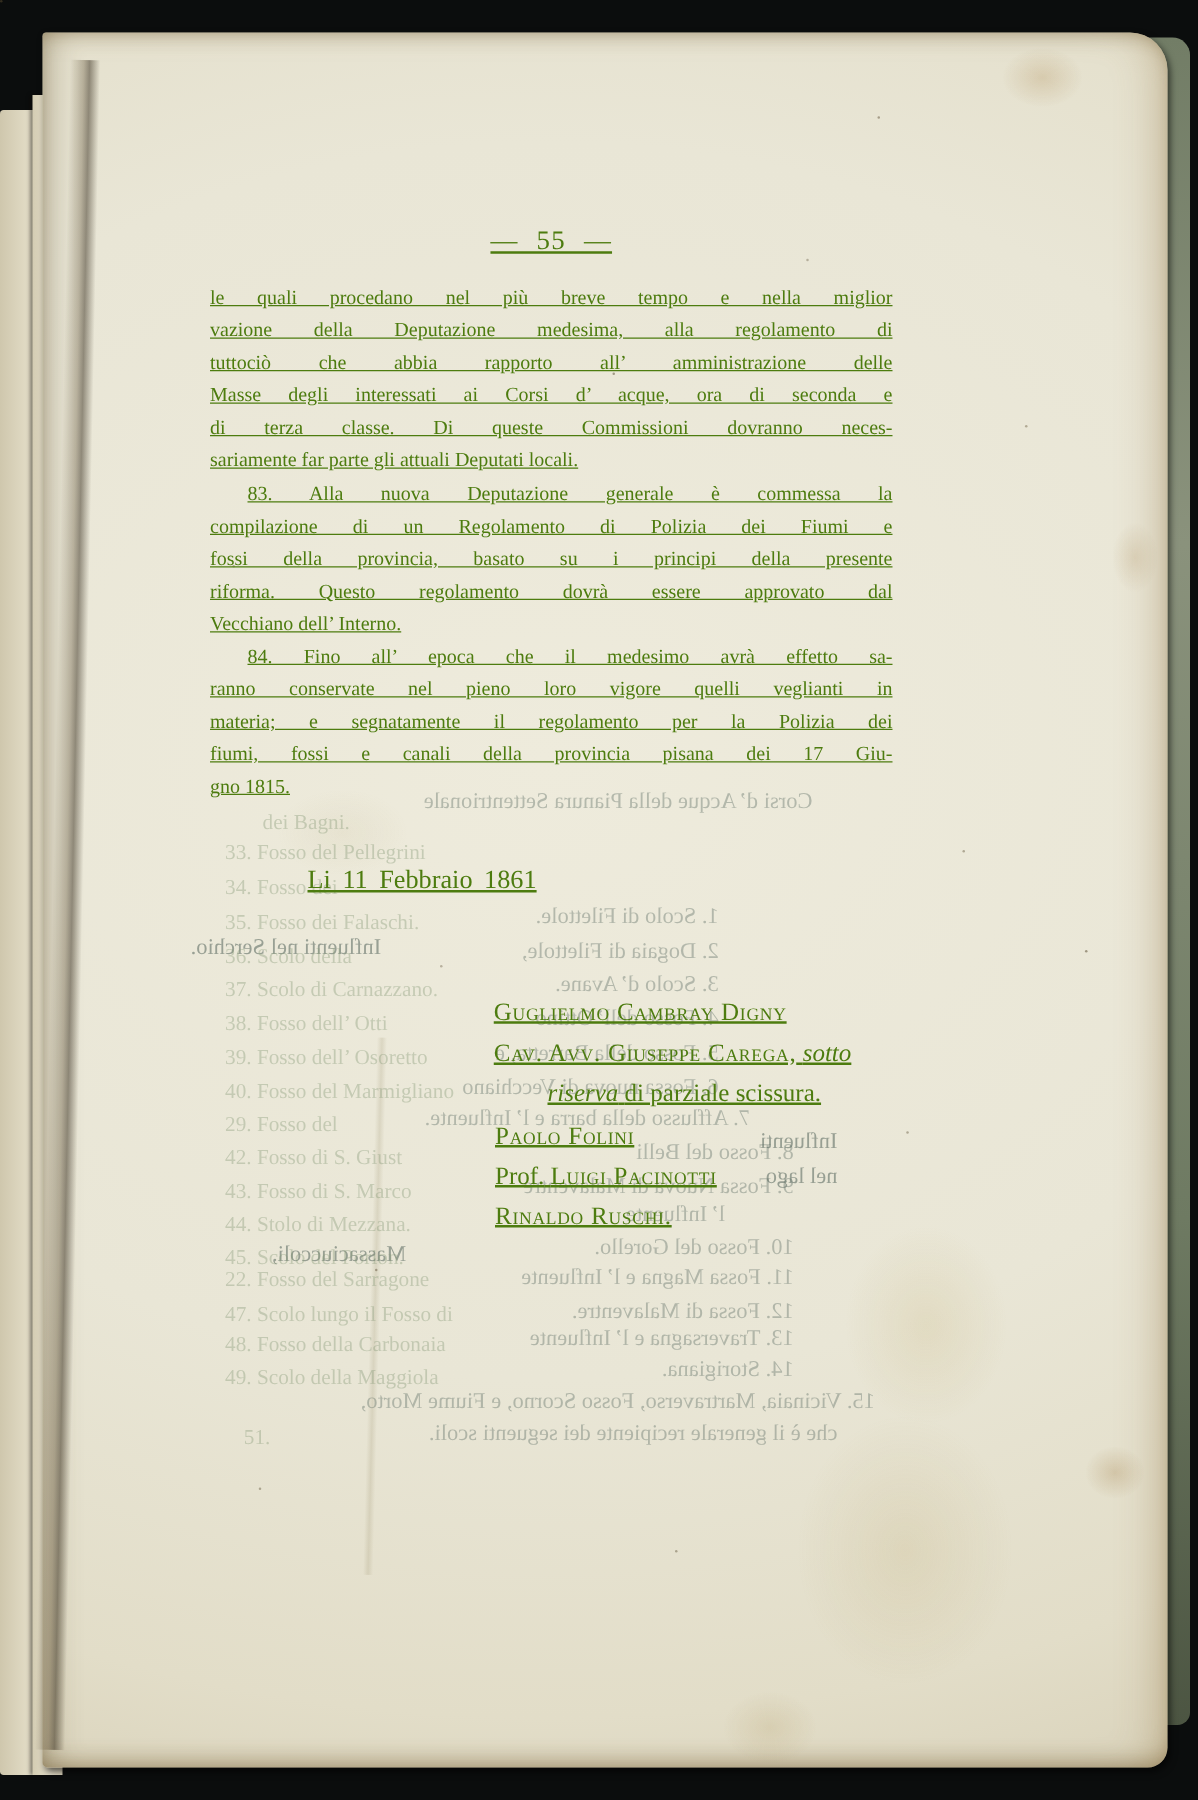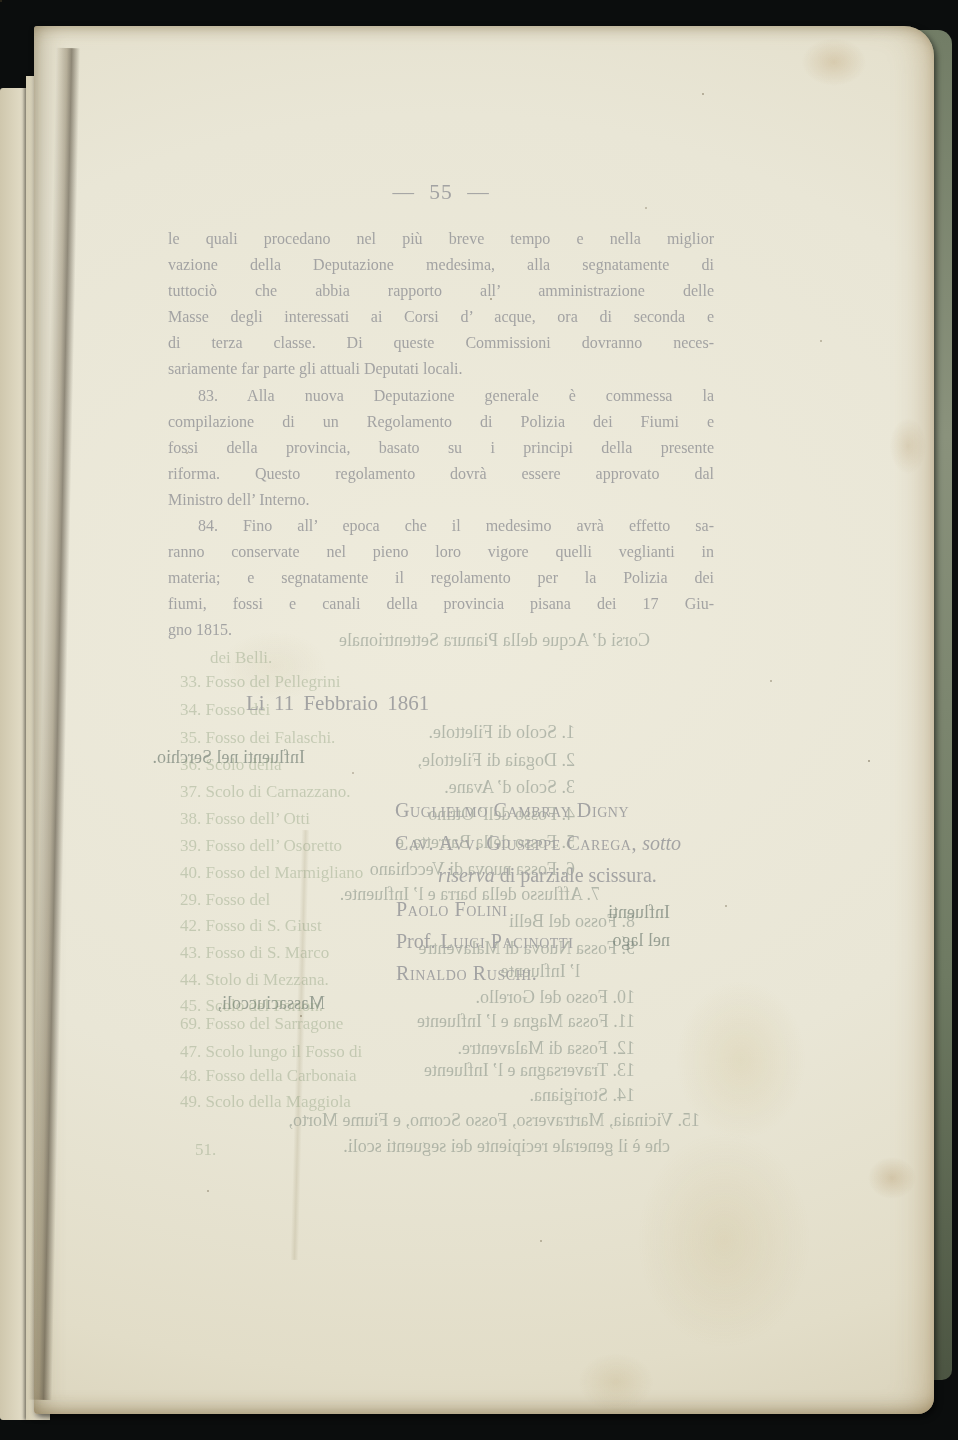--- a/index.html
+++ b/index.html
@@ -57,21 +57,21 @@
   .speckles{position:absolute;left:0;top:0;width:2px;height:2px;border-radius:50%;
     background:rgba(86,72,46,.55);
     box-shadow:490px 298px rgba(86,72,46,.5),702px 93px rgba(86,72,46,.45),
       540px 1240px rgba(86,72,46,.4),300px 1015px rgba(86,72,46,.45),
       868px 760px rgba(86,72,46,.5),820px 340px rgba(96,80,50,.4),
       207px 1190px rgba(86,72,46,.4),645px 207px rgba(86,72,46,.35),
       770px 680px rgba(86,72,46,.4),352px 772px rgba(86,72,46,.35),
       725px 905px rgba(86,72,46,.4),186px 452px rgba(86,72,46,.35);}
 
   
-  .ink{color:#a3a3a3;}
+  .ink{color:#4d7c0f;text-decoration:underline;}
   .pagenum{position:absolute;left:168px;top:180px;width:546px;text-align:center;
     font-size:21.5px;letter-spacing:1px;word-spacing:8px;}
   .bodytext{position:absolute;left:168px;top:226px;width:546px;
     font-size:16px;line-height:26.1px;}
   .bodytext .bline{text-align:justify;text-align-last:justify;white-space:normal;}
   .bodytext .bline.end{text-align-last:left;}
   .bodytext .bline.indent{text-indent:30px;}
   .dateline{position:absolute;left:246px;top:691px;font-size:21px;word-spacing:4px;}
 
   .sig{position:absolute;font-size:20px;white-space:nowrap;}
@@ -148,21 +148,21 @@
         <div class="gm" style="left: 160px; top: 1060px; width: 475px;">13. Traversagna e l’ Influente</div>
 
         <div class="gm" style="left: 160px; top: 1085px; width: 475px;">14. Storigiana.</div>
 
         <div class="gm" style="left: 100px; top: 1110px; width: 600px;">15. Vicinaia, Martraverso, Fosso Scorno, e Fiume Morto,</div>
 
         <div class="gm" style="left: 100px; top: 1136px; width: 570px;">che è il generale recipiente dei seguenti scoli.</div>
       </div>
     <div>
 
-        <div class="gg" style="left: 210px; top: 648px;">dei Belli.</div>
+        <div class="gg" style="left: 210px; top: 648px;">dei Bagni.</div>
 
         <div class="gg" style="top: 672px;">33. Fosso del Pellegrini</div>
 
         <div class="gg" style="top: 700px;">34. Fosso dei</div>
 
         <div class="gg" style="top: 728px;">35. Fosso dei Falaschi.</div>
 
         <div class="gg" style="top: 755px;">36. Scolo della</div>
 
         <div class="gg" style="top: 782px;">37. Scolo di Carnazzano.</div>
@@ -176,58 +176,58 @@
         <div class="gg" style="top: 890px;">29. Fosso del</div>
 
         <div class="gg" style="top: 916px;">42. Fosso di S. Giust</div>
 
         <div class="gg" style="top: 943px;">43. Fosso di S. Marco</div>
 
         <div class="gg" style="top: 970px;">44. Stolo di Mezzana.</div>
 
         <div class="gg" style="top: 996px;">45. Scolo del Porion.</div>
 
-        <div class="gg" style="top: 1014px;">69. Fosso del Sarragone</div>
+        <div class="gg" style="top: 1014px;">22. Fosso del Sarragone</div>
 
         <div class="gg" style="top: 1042px;">47. Scolo lungo il Fosso di</div>
 
         <div class="gg" style="top: 1066px;">48. Fosso della Carbonaia</div>
 
         <div class="gg" style="top: 1092px;">49. Scolo della Maggiola</div>
 
         <div class="gg" style="left: 195px; top: 1140px;">51.</div>
       </div>
   </div>
 
   <div class="pagenum ink">— 55 —</div>
 
   <div class="bodytext ink">
 
       <div class="bline">le quali procedano nel più breve tempo e nella miglior</div>
 
 
-      <div class="bline">vazione della Deputazione medesima, alla segnatamente di</div>
+      <div class="bline">vazione della Deputazione medesima, alla regolamento di</div>
 
       <div class="bline">tuttociò che abbia rapporto all’ amministrazione delle</div>
 
       <div class="bline">Masse degli interessati ai Corsi d’ acque, ora di seconda e</div>
 
       <div class="bline">di terza classe. Di queste Commissioni dovranno neces-</div>
 
       <div class="bline end">sariamente far parte gli attuali Deputati locali.</div>
 
       <div class="bline indent">83. Alla nuova Deputazione generale è commessa la</div>
 
       <div class="bline">compilazione di un Regolamento di Polizia dei Fiumi e</div>
 
       <div class="bline">fossi della provincia, basato su i principi della presente</div>
 
       <div class="bline">riforma. Questo regolamento dovrà essere approvato dal</div>
 
-      <div class="bline end">Ministro dell’ Interno.</div>
+      <div class="bline end">Vecchiano dell’ Interno.</div>
 
       <div class="bline indent">84. Fino all’ epoca che il medesimo avrà effetto sa-</div>
 
       <div class="bline">ranno conservate nel pieno loro vigore quelli veglianti in</div>
 
       <div class="bline">materia; e segnatamente il regolamento per la Polizia dei</div>
 
       <div class="bline">fiumi, fossi e canali della provincia pisana dei 17 Giu-</div>
 
       <div class="bline end">gno 1815.</div>

